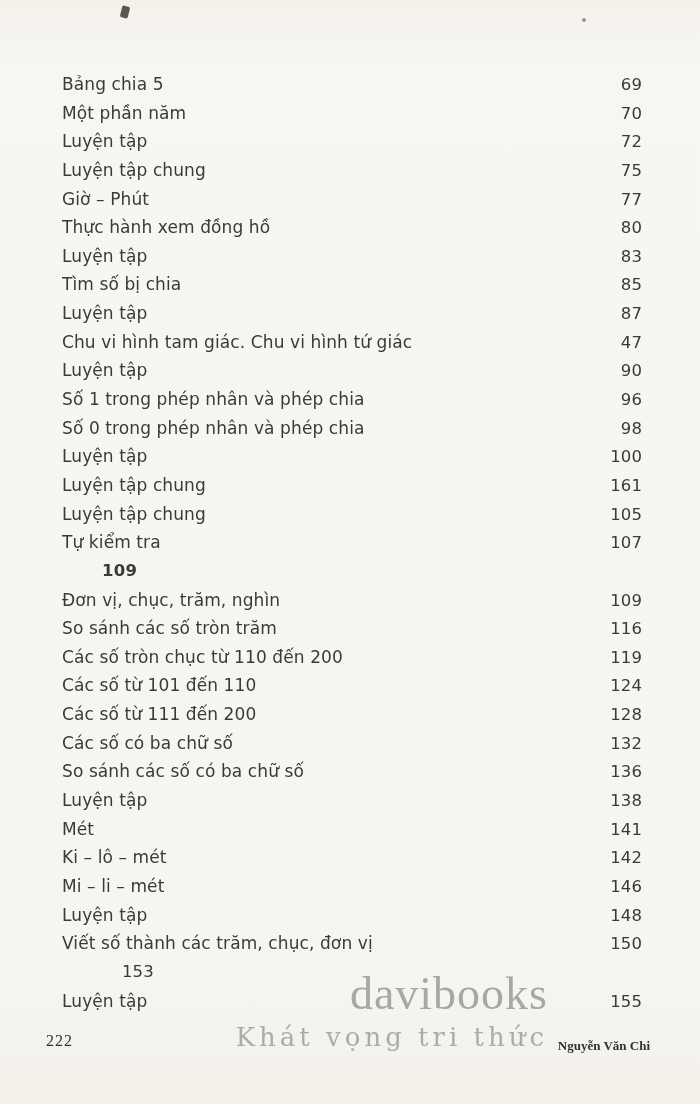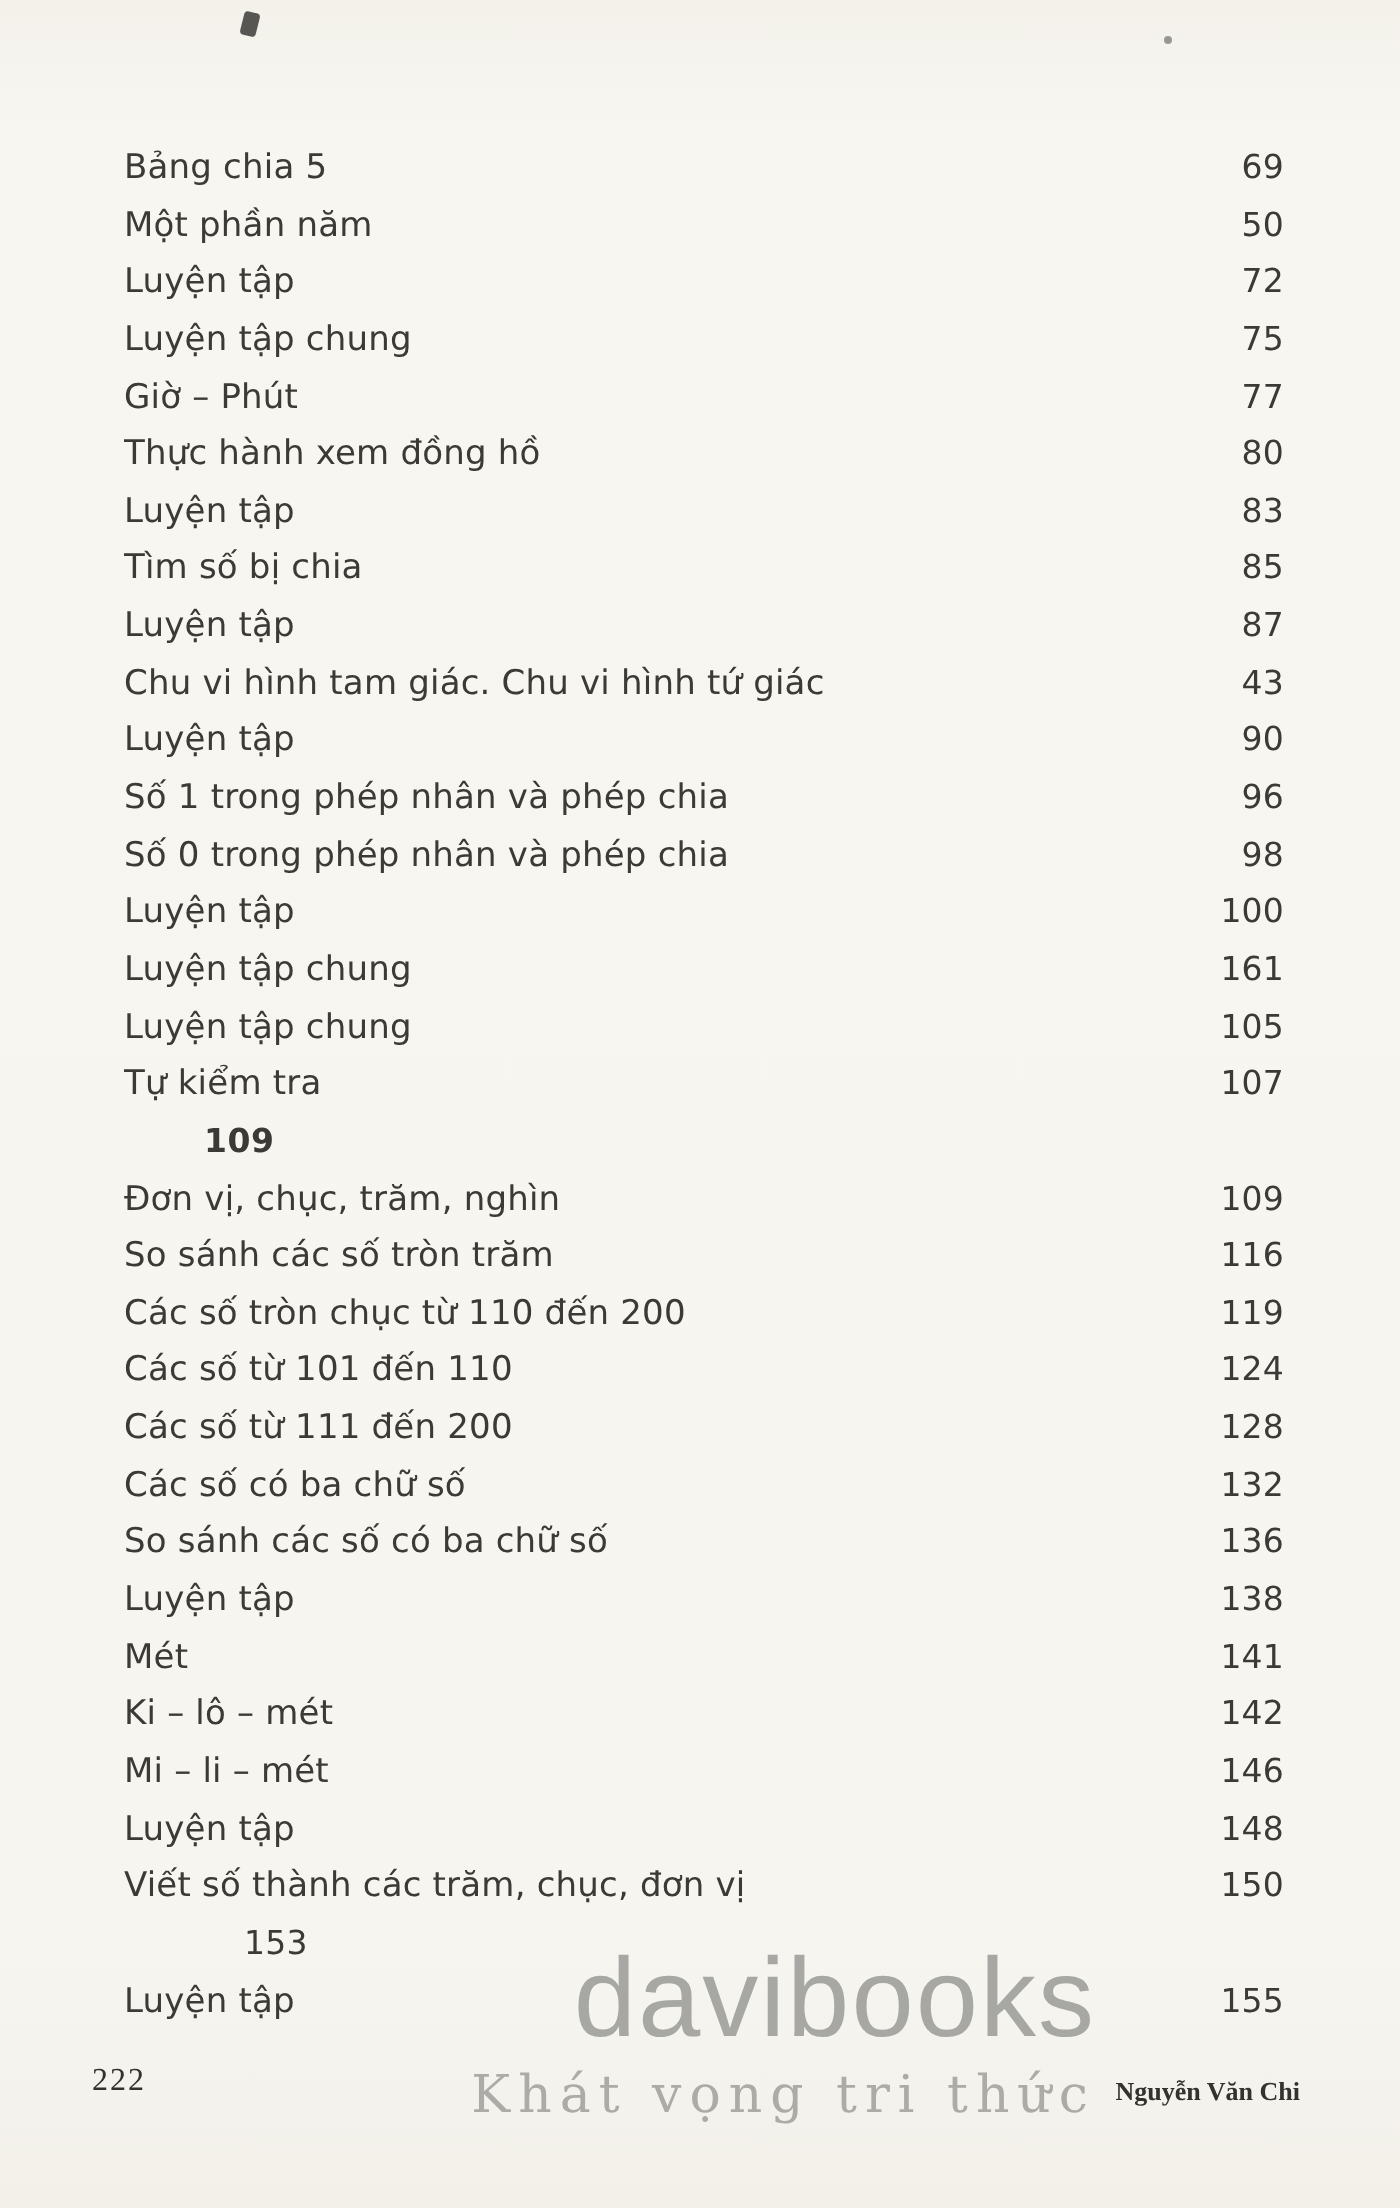--- a/index.html
+++ b/index.html
@@ -61,22 +61,22 @@
     position: absolute;
     left: 148px;
     width: 400px;
     top: 970px;
     z-index: 1;
     text-align: right;
     color: #9a9a98;
     pointer-events: none;
   }
   .wm1 {
-    font-family: Liberation Sans, sans-serif;
-    font-size: 56px;
+    font-family: Liberation Serif, serif;
+    font-size: 46px;
     line-height: 1.05;
     letter-spacing: 1px;
     opacity: 0.85;
   }
   .wm2 {
     margin-top: 4px;
     font-family: "DejaVu Serif", serif;
     font-size: 26px;
     letter-spacing: 4px;
     opacity: 0.8;
@@ -114,21 +114,21 @@
   <div class="speck speck-2"></div>
 
   <main class="toc">
   <div class="toc-row">
     <span class="title">Bảng chia 5</span>
     <span class="pagenum">69</span>
   </div>
 
   <div class="toc-row">
     <span class="title">Một phần năm</span>
-    <span class="pagenum">50</span>
+    <span class="pagenum">70</span>
   </div>
 
   <div class="toc-row">
     <span class="title">Luyện tập</span>
     <span class="pagenum">72</span>
   </div>
 
   <div class="toc-row">
     <span class="title">Luyện tập chung</span>
     <span class="pagenum">75</span>
@@ -154,21 +154,21 @@
     <span class="pagenum">85</span>
   </div>
 
   <div class="toc-row">
     <span class="title">Luyện tập</span>
     <span class="pagenum">87</span>
   </div>
 
   <div class="toc-row">
     <span class="title">Chu vi hình tam giác. Chu vi hình tứ giác</span>
-    <span class="pagenum">43</span>
+    <span class="pagenum">47</span>
   </div>
 
   <div class="toc-row">
     <span class="title">Luyện tập</span>
     <span class="pagenum">90</span>
   </div>
 
   <div class="toc-row">
     <span class="title">Số 1 trong phép nhân và phép chia</span>
     <span class="pagenum">96</span>

